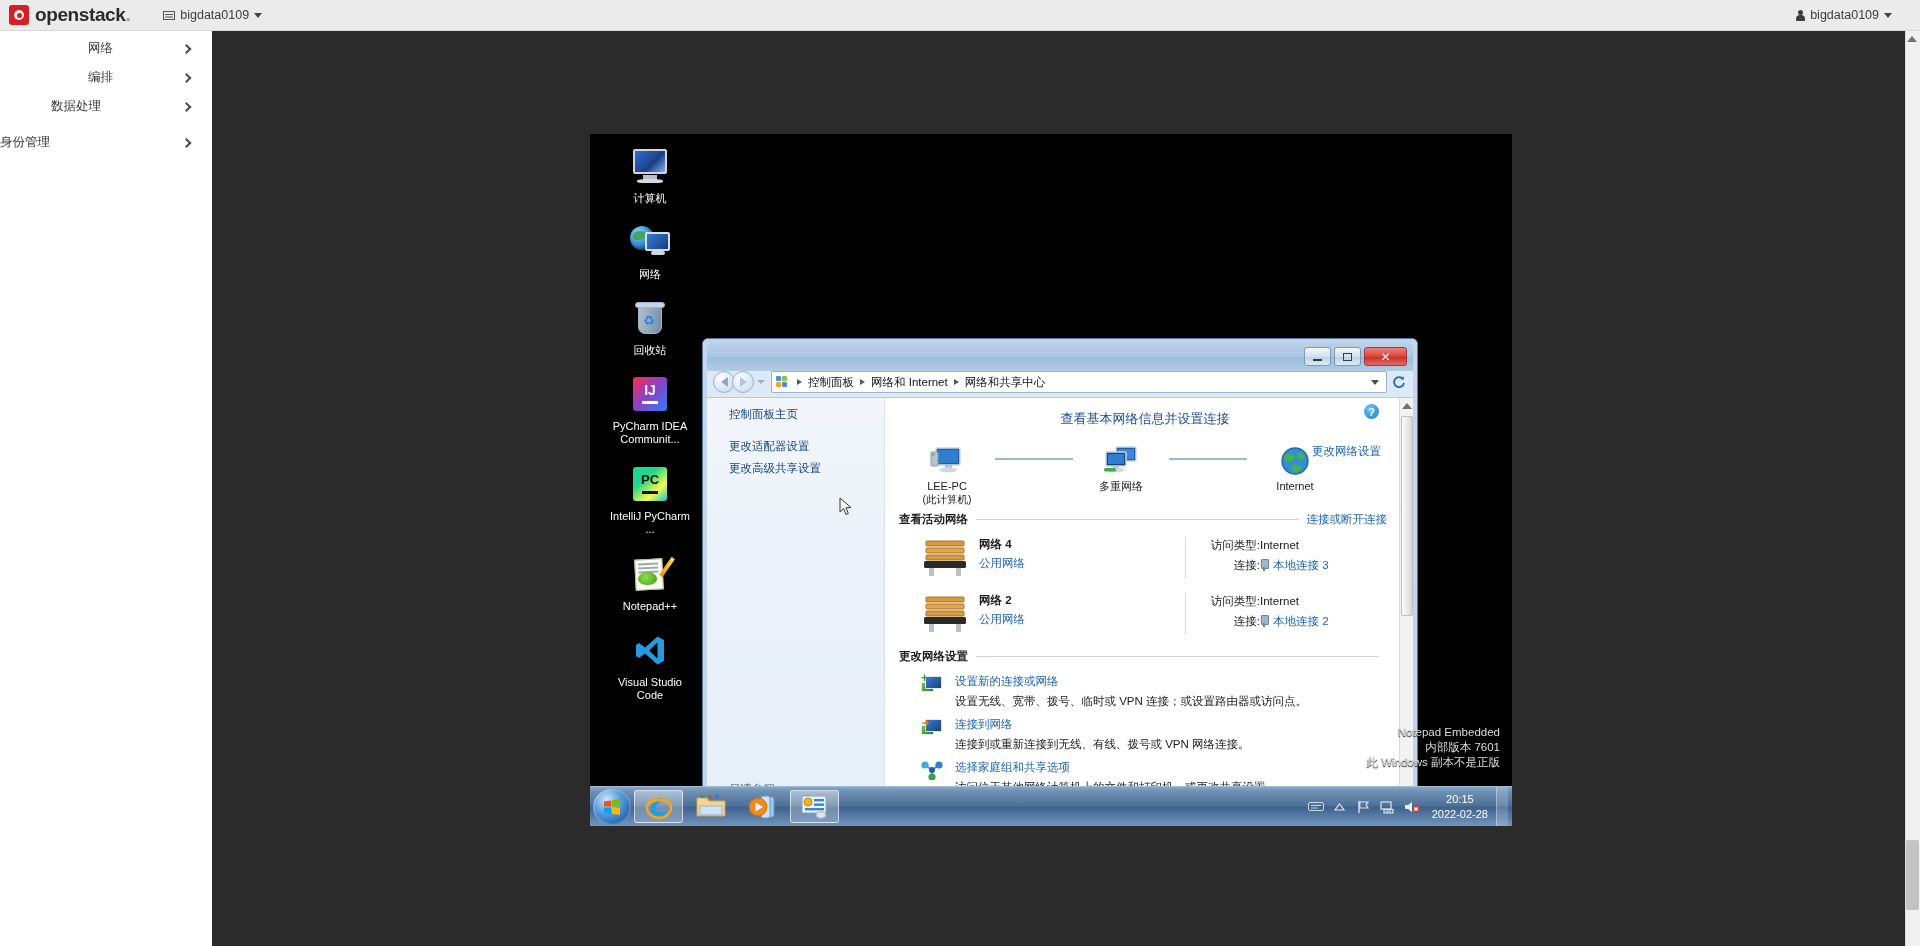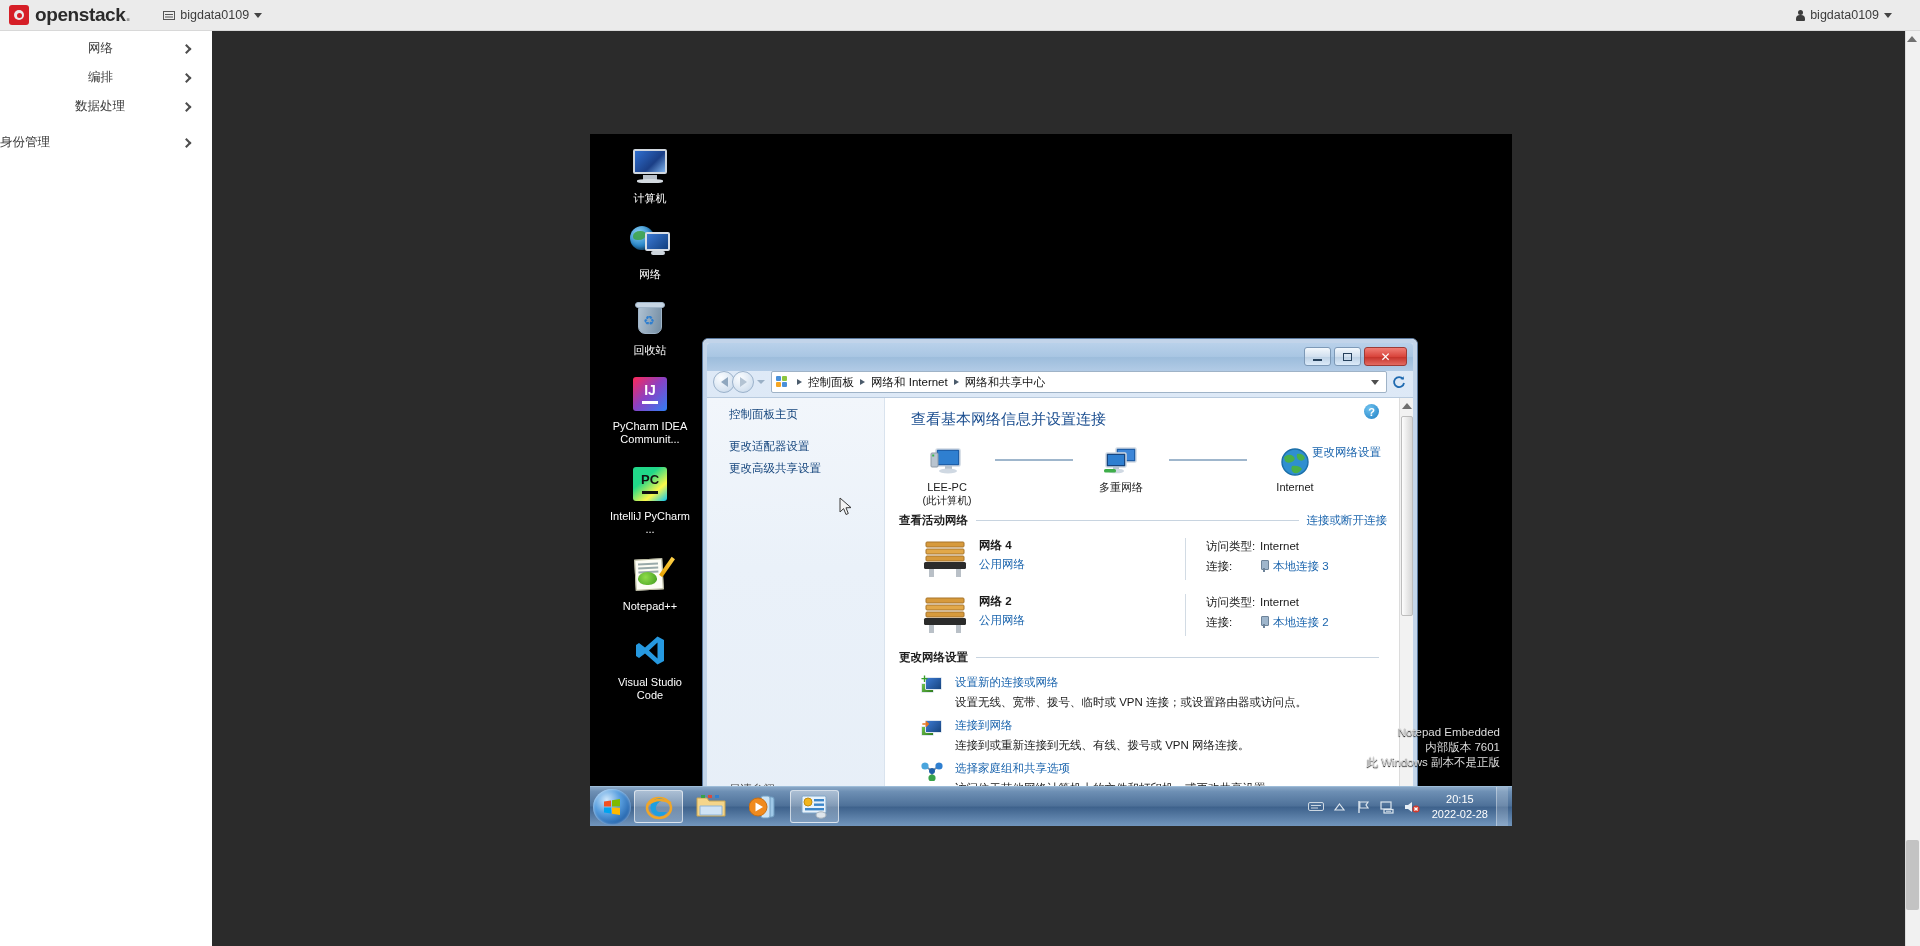--- a/index.html
+++ b/index.html
@@ -368,21 +368,21 @@
   }
   #rp-inner { position:absolute; left:0; top:0; right:14px; bottom:0; padding:10px 12px 0 14px; }
 
   .help-q {
     position:absolute; right:20px; top:6px; width:15px; height:15px; border-radius:50%;
     background: radial-gradient(circle at 35% 30%, #6fc2ef, #1e7fc4);
     color:#fff; font-size:11px; font-weight:bold;
     display:flex; align-items:center; justify-content:center; cursor:pointer;
   }
 
-  .rp-h1 { font-size:15px; color:#1a4d8f; margin:2px 0 8px 12px; }
+  .rp-h1 { font-size:13px; color:#1a4d8f; margin:2px 0 8px 4px;text-align:center; }
 
   
   .netmap { display:flex; align-items:flex-start; position:relative; height:72px; margin-bottom:4px;}
   .nm-node { width:96px; text-align:center; }
   .nm-node .cap { font-size:11px; color:#1a1a1a; margin-top:3px; line-height:14px;}
   .nm-node .cap2 { font-size:10.5px; color:#1a1a1a; }
   .nm-line { flex:none; width:78px; height:2px; background:#9fb6cc; margin-top:22px; }
   .nm-ico { height:40px; display:flex; align-items:flex-end; justify-content:center; }
   .viewfull {
     position:absolute; right:6px; top:8px; color:#1a64ad; font-size:11.5px; cursor:pointer;
@@ -394,21 +394,21 @@
   .sec-head .link { font-size:11.5px; color:#1a64ad; cursor:pointer; white-space:nowrap; }
 
   .netrow { display:flex; align-items:flex-start; padding:6px 0 8px 22px; position:relative; }
   .netrow .bench { width:48px; height:42px; flex:none; position:relative; }
   .netrow .nmeta { margin-left:10px; width:200px; }
   .netrow .nname { font-size:11.5px; color:#1a1a1a; font-weight:bold; }
   .netrow .ntype { font-size:11.5px; color:#1a64ad; margin-top:4px; cursor:pointer; }
   .netrow .vdiv { width:1px; align-self:stretch; background:#d2dbe4; margin-left:6px; }
   .netrow .ninfo { margin-left:20px; font-size:11.5px; color:#1a1a1a; }
   .netrow .ninfo .ln { display:flex; align-items:center; height:16px; }
-  .netrow .ninfo .k { width:54px; }
+  .netrow .ninfo .k { width:54px;text-align:right; }
   .netrow .ninfo .v { color:#1a1a1a; }
   .netrow .ninfo .lnk { color:#1a64ad; cursor:pointer; }
   .plug {
     width:8px;height:12px; margin-right:5px; position:relative; flex:none;
   }
   .plug::before{content:"";position:absolute;left:1px;top:0;width:6px;height:8px;background:#9fb6cc;border:1px solid #6d8399;border-radius:1px;}
   .plug::after{content:"";position:absolute;left:3px;top:8px;width:2px;height:4px;background:#6d8399;}
 
   .changerow { display:flex; align-items:flex-start; padding:6px 0 2px 22px; }
   .changerow .ci { width:24px; height:22px; flex:none; position:relative; }
@@ -500,21 +500,21 @@
 
 <div id="os-sidebar">
   <div class="nav-item" style="padding-left:88px;">
     <span class="lbl">网络</span>
     <span class="nav-chev"></span>
   </div>
   <div class="nav-item" style="padding-left:88px;margin-top:-6px;">
     <span class="lbl">编排</span>
     <span class="nav-chev"></span>
   </div>
-  <div class="nav-item" style="padding-left:75px;margin-top:-6px;">
+  <div class="nav-item" style="padding-left:51px;margin-top:-6px;">
     <span class="lbl">数据处理</span>
     <span class="nav-chev"></span>
   </div>
   <div class="nav-item" style="padding-left:0;margin-top:1px;">
     <span class="lbl">身份管理</span>
     <span class="nav-chev"></span>
   </div>
 </div>
 
 <div id="os-main"></div>

